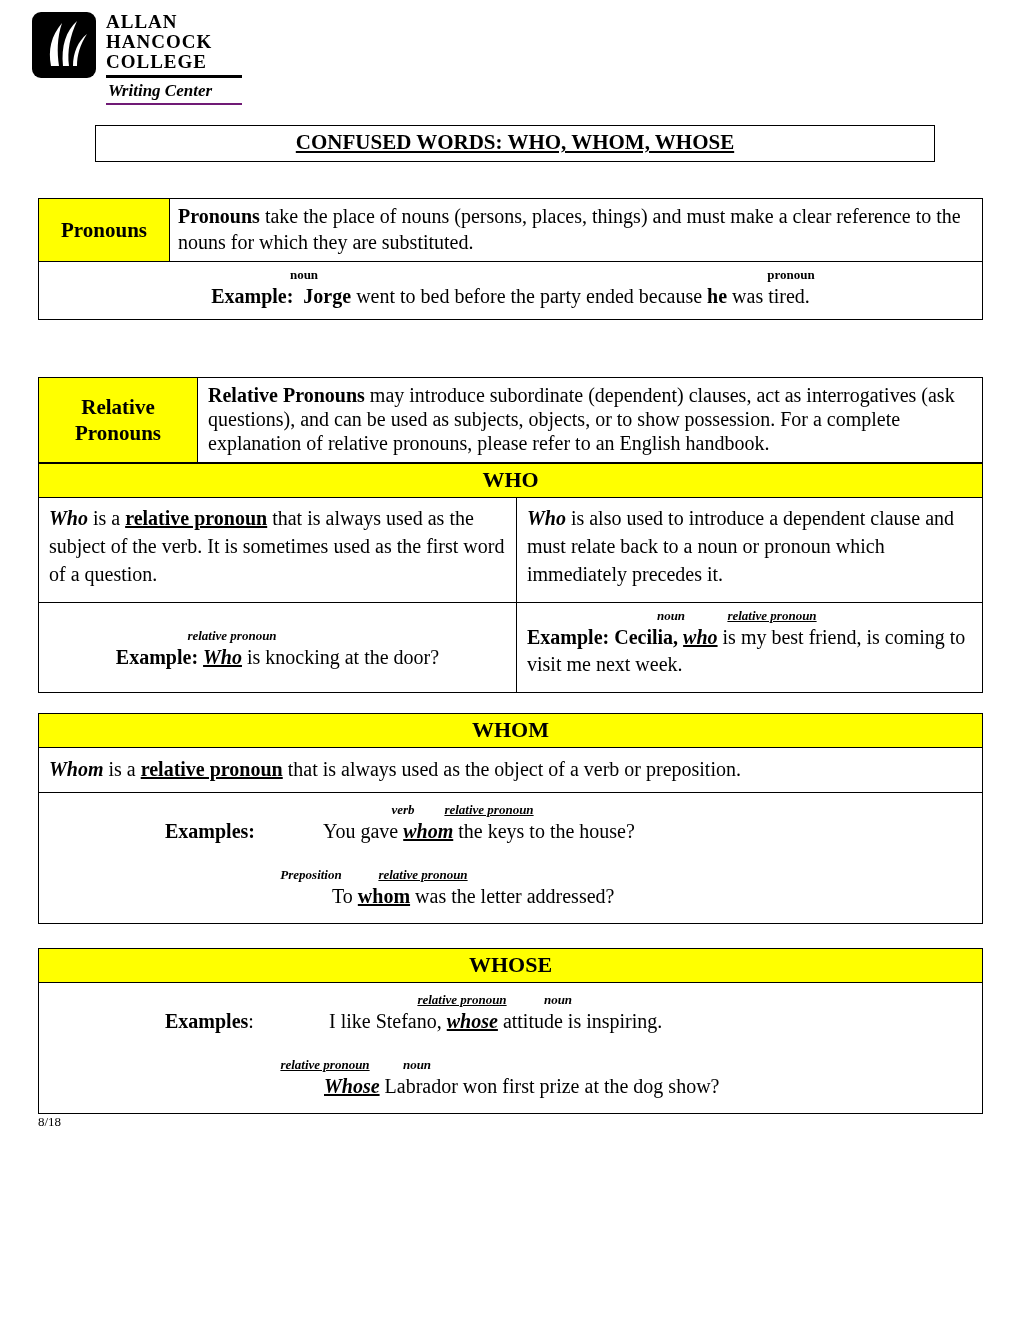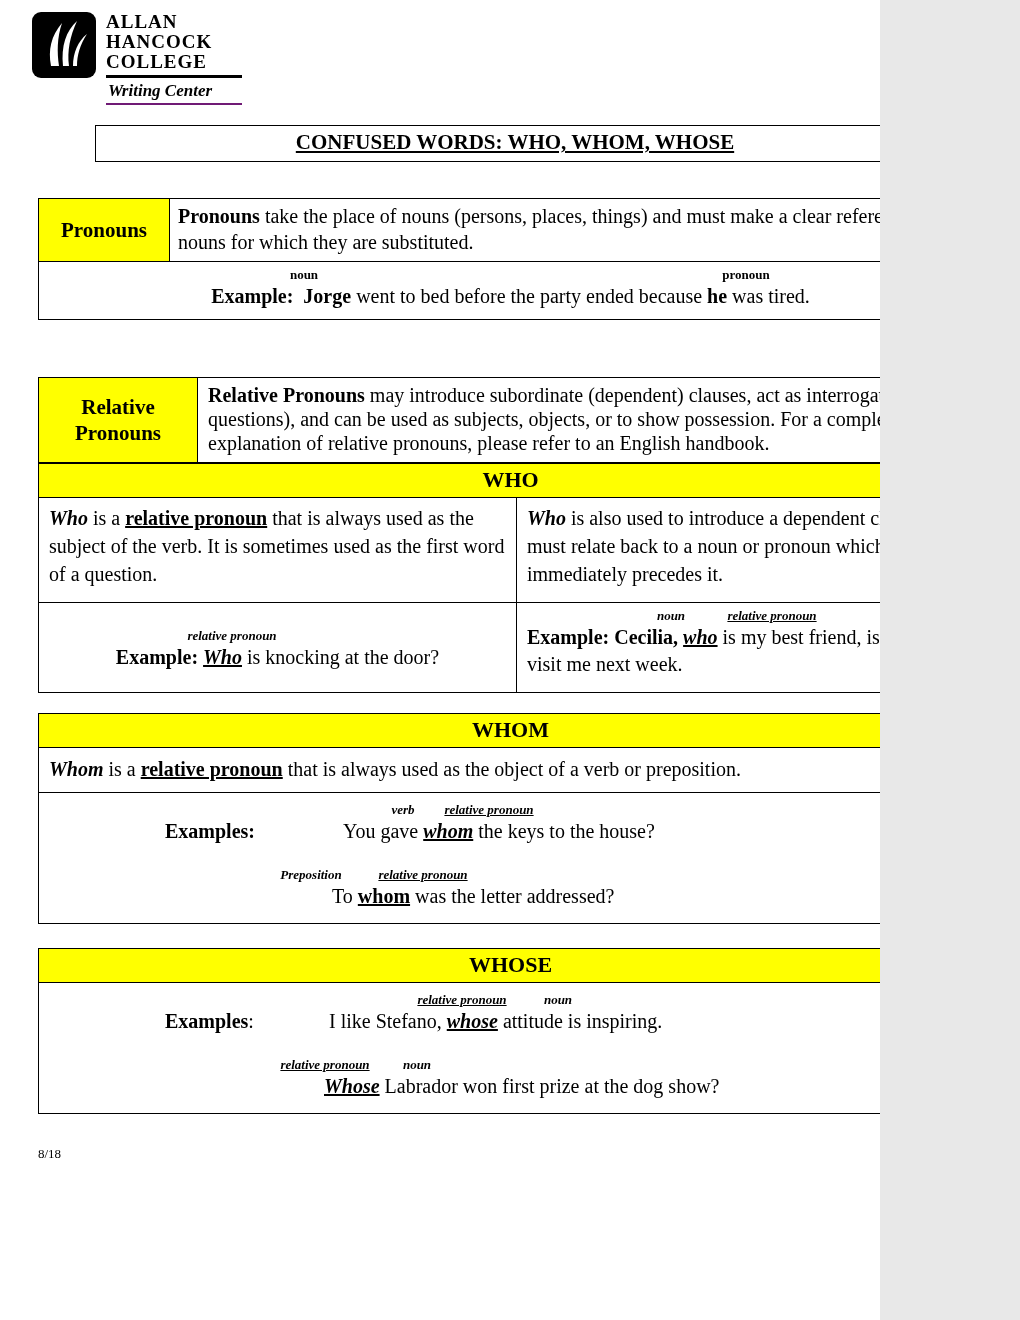--- a/index.html
+++ b/index.html
@@ -1,17 +1,17 @@
 <!DOCTYPE html>
 <html><head>
 <meta charset="utf-8">
 <style>
   * { margin:0; padding:0; box-sizing:border-box; }
   body { background:#e8e8e8; font-family:"Liberation Serif","DejaVu Serif",serif; color:#000; }
-  .page { width:880px; height:1320px; background:#ffffff; position:relative;
+  .page { width:1020px; height:1320px; background:#ffffff; position:relative;
           padding:12px 37px 0 38px; overflow:hidden; }
 
   
   .logo { display:flex; gap:10px; margin-left:-6px; }
   .logo-mark svg { width:64px; height:66px; display:block; }
   .logo-names { border-bottom:3px solid #000; padding-bottom:3px; width:136px; }
   .logo-line { font-weight:bold; font-size:19px; line-height:20px; letter-spacing:1px; }
   .logo-tagline { font-style:italic; font-weight:bold; font-size:17px; padding:3px 0 2px 2px;
                   border-bottom:2px solid #701a75; width:136px; }
 
@@ -45,54 +45,54 @@
   .tag-row { position:relative; height:17px; font-size:13px; line-height:16px; }
   .tag-row span.tag { position:absolute; top:1px; transform:translateX(-50%); white-space:nowrap; }
   .sentence { font-size:20px; line-height:27px; }
   .centered { text-align:center; }
   .ex-line { position:relative; height:28px; font-size:20px; line-height:27px; }
   .ex-line .prefix { position:absolute; left:126px; white-space:nowrap; }
   .ex-line .body { position:absolute; white-space:nowrap; }
 
   
   .p-ex { padding:4px 0 9px; }
-  .p-ex .t1 { left:265px; } .p-ex .t2 { left:707px; }
+  .p-ex .t1 { left:265px; } .p-ex .t2 { left:752px; }
 
   
   .who-def-l { flex:0 0 477px; padding:6px 10px 14px; line-height:28px; }
   .who-def-r { padding:6px 10px 14px; line-height:28px; }
   .who-ex-row { min-height:90px; }
   .who-ex-l { flex:0 0 477px; padding-top:24px; }
   .who-ex-l .t1 { left:193px; }
   .who-ex-r { padding-top:4px; }
   .who-ex-r .t1 { left:154px; } .who-ex-r .t2 { left:255px; }
   .who-ex-r .sentence { padding:0 14px 8px 10px; line-height:27px; }
 
   
   .one-line-def { padding:7px 10px 9px; line-height:28px; }
   .two-line-def { padding:6px 10px 8px; line-height:28px; }
   .examples-cell { padding:8px 0 12px; }
   .example + .example { margin-top:20px; }
   .whom-e1 .t1 { left:364px; } .whom-e1 .t2 { left:450px; }
-  .whom-e1 .body { left:304px; }
+  .whom-e1 .body { left:284px; }
   .whom-e2 .t1 { left:272px; } .whom-e2 .t2 { left:384px; }
   .whom-e2 .body { left:293px; }
   .whose-e1 .t1 { left:423px; } .whose-e1 .t2 { left:519px; }
   .whose-e1 .body { left:290px; }
   .whose-e2 .t1 { left:286px; } .whose-e2 .t2 { left:378px; }
   .whose-e2 .body { left:285px; }
 
   
   .mt-t1 { margin-top:36px; }
   .mt-t2 { margin-top:57px; }
   .mt-who { }
   .mt-whom { margin-top:20px; }
   .mt-whose { margin-top:24px; }
 
-  .footer { margin-top:32px; font-size:13px; }
+  .footer { font-size:13px; }
 </style>
 </head>
 <body>
 
 <div class="page">
 
   <header class="logo">
     <span class="logo-mark">
       <svg viewBox="0 0 64 66" xmlns="http://www.w3.org/2000/svg">
         <rect x="0" y="0" width="64" height="66" rx="9" fill="#000"></rect>

